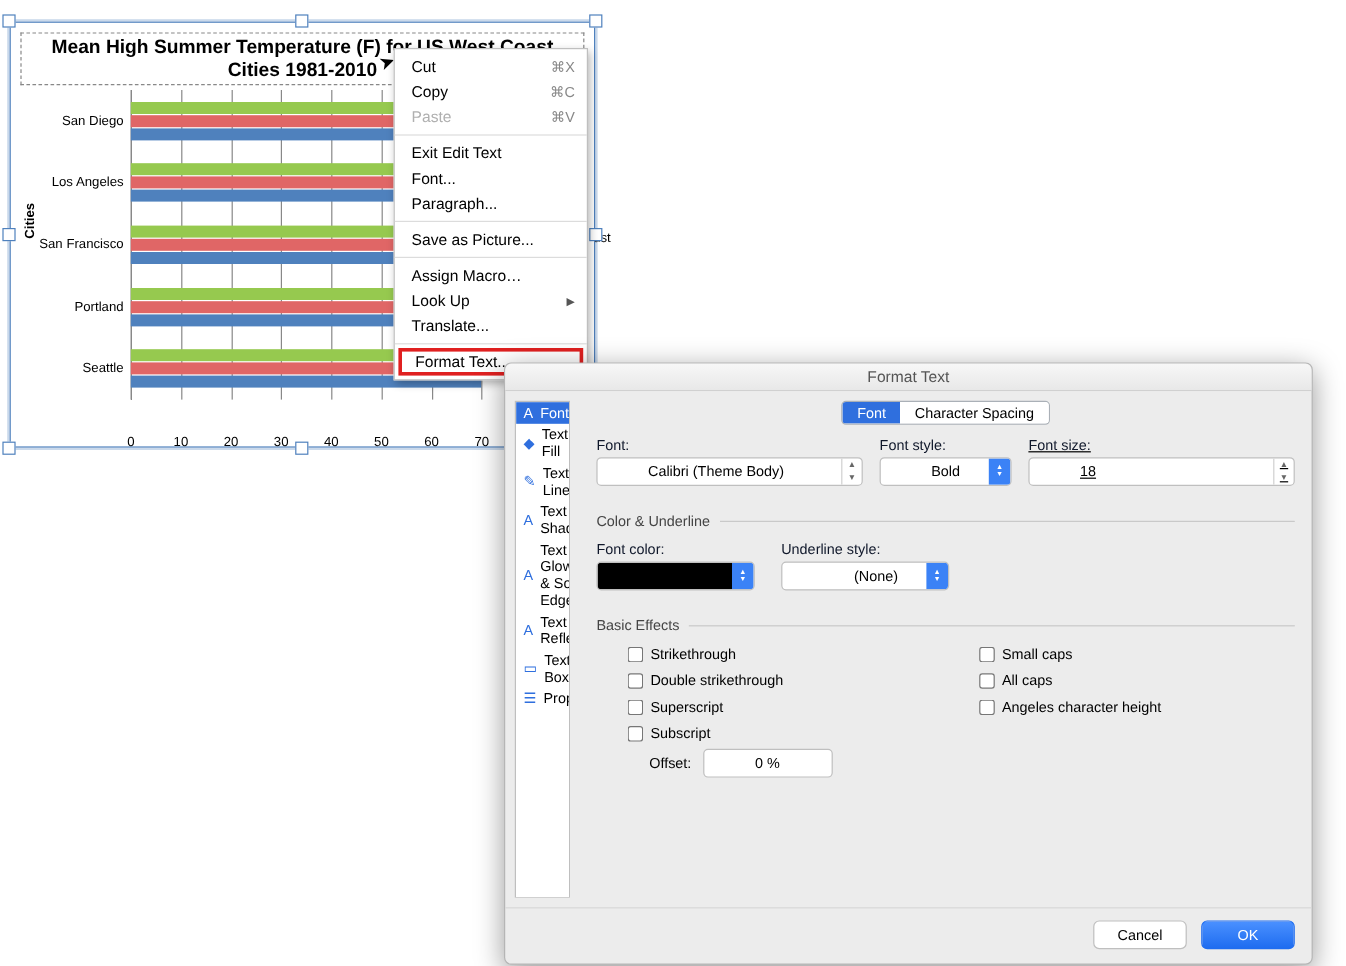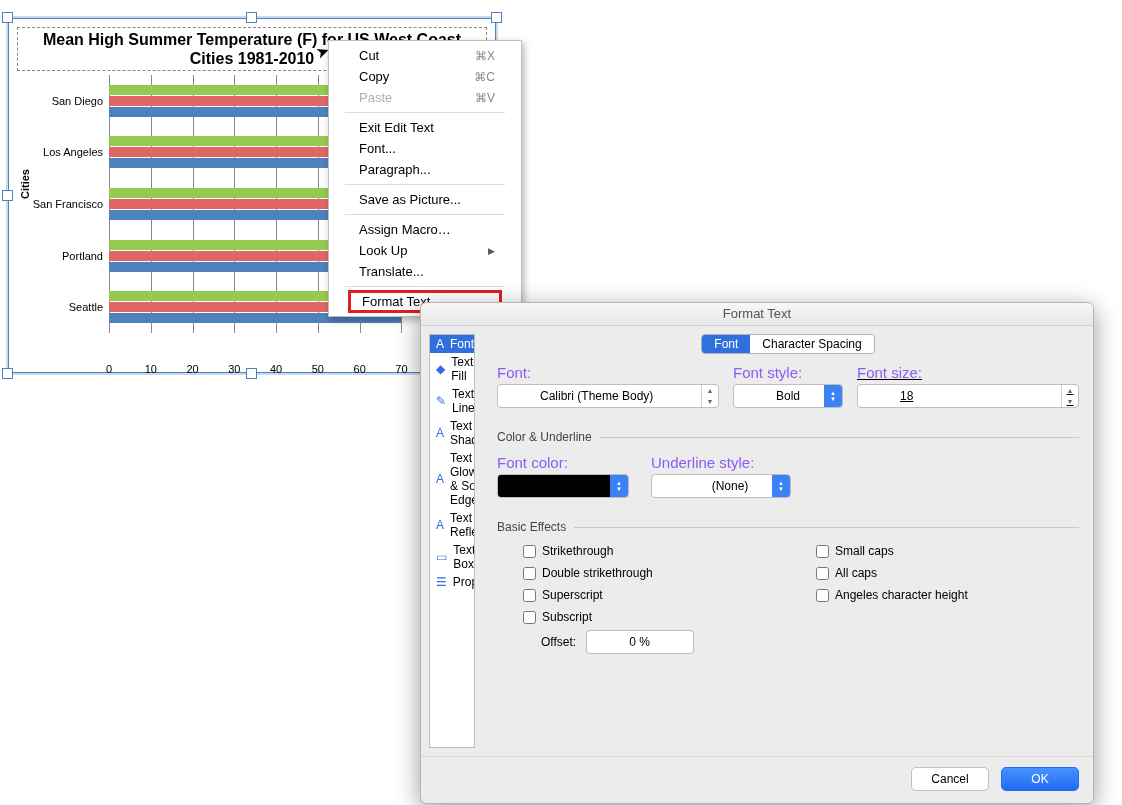--- a/index.html
+++ b/index.html
@@ -118,21 +118,21 @@
   
   .context-menu {
     position: absolute;
     left: 328px;
     top: 40px;
     width: 160px;
     background: #fff;
     border: 1px solid #bfbfbf;
     box-shadow: 2px 3px 7px rgba(0,0,0,0.3);
     font-size: 13px;
-    padding: 4px 16px;
+    padding: 4px 0;
   }
   .cursor-arrow {
     position: absolute;
     left: 316px; top: 42px;
     font-size: 16px;
     color: #000;
     transform: rotate(-20deg);
   }
   .tooltip {
     position: absolute;
@@ -249,21 +249,21 @@
     background: #2f6fde;
     color: #fff;
   }
   .field-row {
     display: flex;
     gap: 14px;
     margin-bottom: 16px;
   }
   .field-col { flex: 1; display: flex; flex-direction: column; }
   .field-col.narrow { flex: 0 0 78px; text-decoration: underline; }
-  .field-col label { font-size: 15px; color: #8b5cf6; margin-bottom: 3px; }
+  .field-col label { font-size: 12px; color: #0f172a; margin-bottom: 3px; }
   .combo, .mac-select {
     display: flex;
     align-items: stretch;
     border: 1px solid #bfbfbf;
     border-radius: 4px;
     background: #fff;
     height: 22px;
     overflow: hidden;
     padding-left: 36px;
   }

